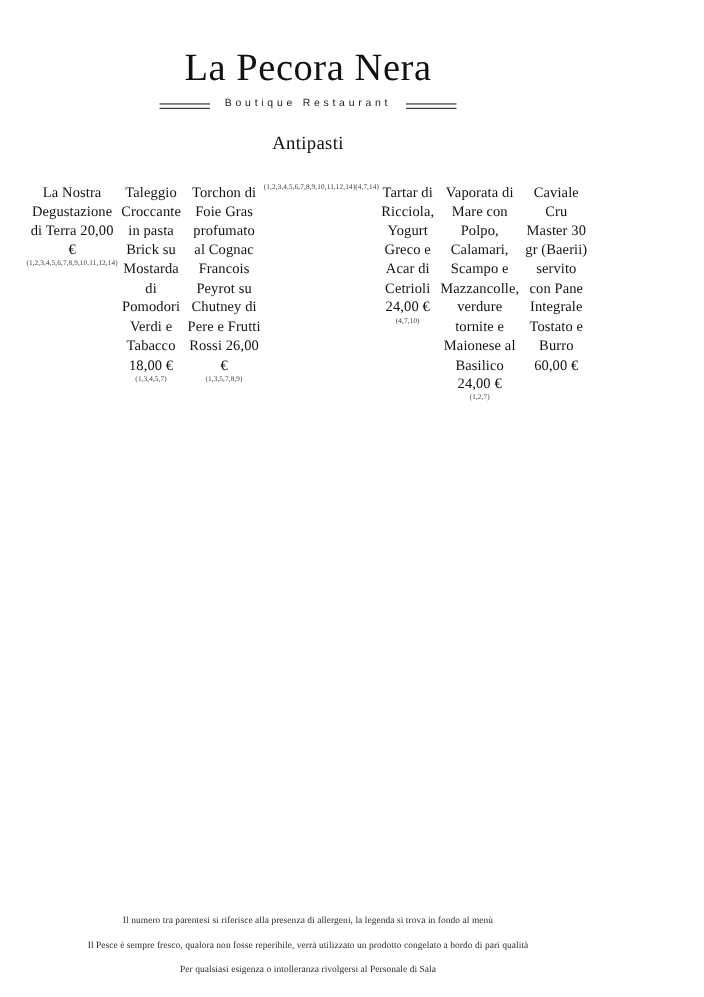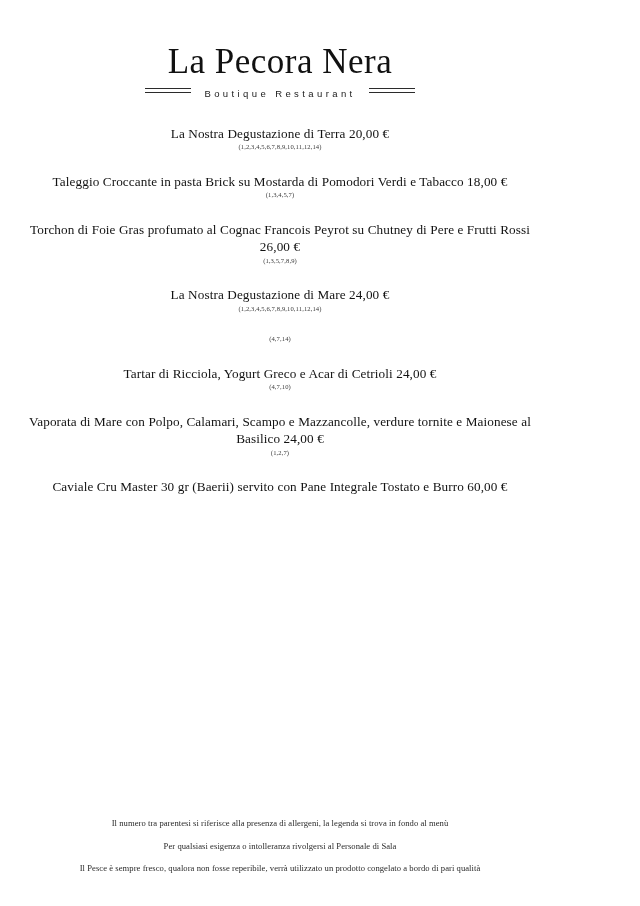--- a/index.html
+++ b/index.html
@@ -35,21 +35,21 @@
     font-size: 35px;
     line-height: 1.05;
     letter-spacing: 0.5px;
     font-weight: 400;
     color: #111111;
     white-space: nowrap;
   }
   .brand-sub-row {
     margin-top: 7px;
     display: flex;
-    align-items: flex-start;
+    align-items: flex-end;
     justify-content: center;
     gap: 13px;
   }
   .rule-pair {
     width: 46px;
     display: flex;
     flex-direction: column;
     gap: 3px;
   }
   .rule-pair span {
@@ -73,21 +73,21 @@
     text-align: center;
     font-size: 17px;
     letter-spacing: 0.3px;
     color: #111111;
   }
 
   
   .menu-list {
     margin-top: 26px;
     display: flex;
-    flex-direction: column;
+    flex-direction: row;
   }
   .menu-item {
     text-align: center;
     margin-bottom: 22px;
   }
   .item-name {
     font-size: 13.2px;
     line-height: 1.32;
     color: #121212;
     letter-spacing: 0.1px;
@@ -99,21 +99,21 @@
     line-height: 1;
     color: #3a3a3a;
     letter-spacing: 0.1px;
   }
 
   
   .footer-notes {
     position: absolute;
     left: 24px;
     right: 24px;
-    bottom: 33px;
+    bottom: 20px;
     text-align: center;
   }
   .footer-line {
     font-size: 8.6px;
     line-height: 1;
     color: #2a2a2a;
     margin-bottom: 14px;
     letter-spacing: 0.05px;
   }
   .footer-line:last-child {
@@ -133,53 +133,53 @@
           <span></span>
       </span>
       <span class="brand-tagline">Boutique Restaurant</span>
       <span class="rule-pair">
         <span></span>
           <span></span>
       </span>
     </div>
   </div>
 
+  <div class="section-title">Antipasti</div>
 
   <div class="menu-list">
       <div class="menu-item">
         <div class="item-name">La Nostra Degustazione di Terra 20,00 €</div>
         <div class="item-allergens">(1,2,3,4,5,6,7,8,9,10,11,12,14)</div>
       </div>
       <div class="menu-item">
         <div class="item-name">Taleggio Croccante in pasta Brick su Mostarda di Pomodori Verdi e Tabacco 18,00 €</div>
         <div class="item-allergens">(1,3,4,5,7)</div>
       </div>
       <div class="menu-item">
         <div class="item-name">Torchon di Foie Gras profumato al Cognac Francois Peyrot su Chutney di Pere e Frutti Rossi 26,00 €</div>
         <div class="item-allergens">(1,3,5,7,8,9)</div>
       </div>
       <div class="menu-item">
-        <div class="item-name">La Nostra Degustazione di Mare 24,00 €</div>
         <div class="item-allergens">(1,2,3,4,5,6,7,8,9,10,11,12,14)</div>
       </div>
       <div class="menu-item">
         <div class="item-allergens">(4,7,14)</div>
       </div>
       <div class="menu-item">
         <div class="item-name">Tartar di Ricciola, Yogurt Greco e Acar di Cetrioli 24,00 €</div>
         <div class="item-allergens">(4,7,10)</div>
       </div>
       <div class="menu-item">
         <div class="item-name">Vaporata di Mare con Polpo, Calamari, Scampo e Mazzancolle, verdure tornite e Maionese al Basilico 24,00 €</div>
         <div class="item-allergens">(1,2,7)</div>
       </div>
       <div class="menu-item">
         <div class="item-name">Caviale Cru Master 30 gr (Baerii) servito con Pane Integrale Tostato e Burro 60,00 €</div>
       </div>
     </div>
 
   <div class="footer-notes">
       <div class="footer-line">Il numero tra parentesi si riferisce alla presenza di allergeni, la legenda si trova in fondo al menù</div>
+      <div class="footer-line">Il Pesce è sempre fresco, qualora non fosse reperibile, verrà utilizzato un prodotto congelato a bordo di pari qualità</div>
       <div class="footer-line">Per qualsiasi esigenza o intolleranza rivolgersi al Personale di Sala</div>
-      <div class="footer-line">Il Pesce è sempre fresco, qualora non fosse reperibile, verrà utilizzato un prodotto congelato a bordo di pari qualità</div>
     </div>
 
 </div>
 
 </body></html>

